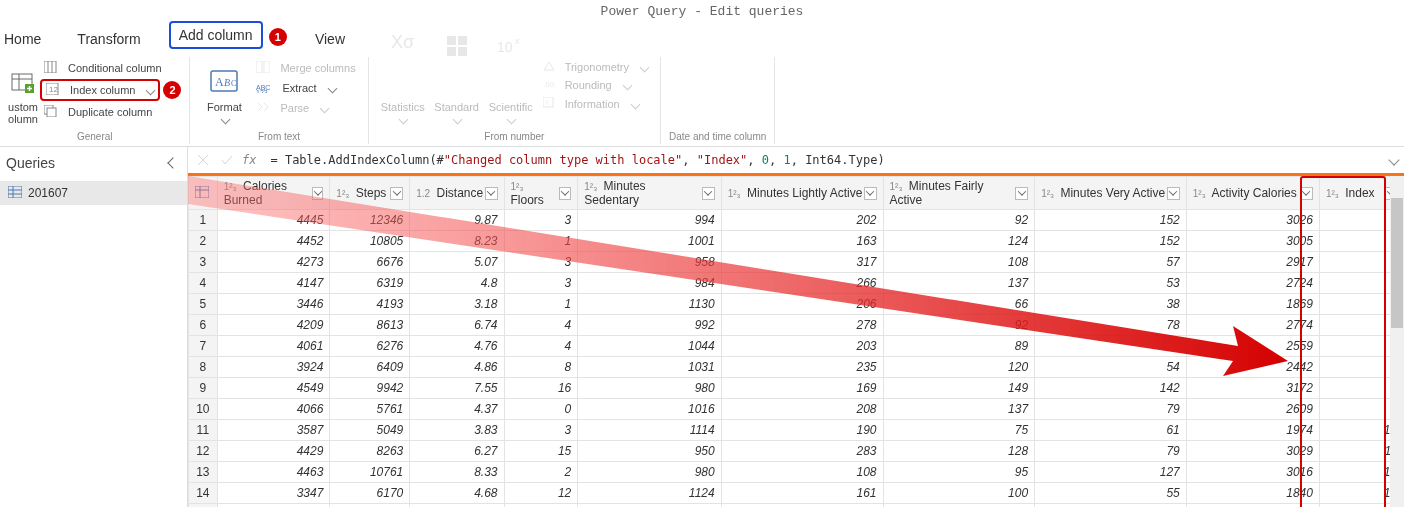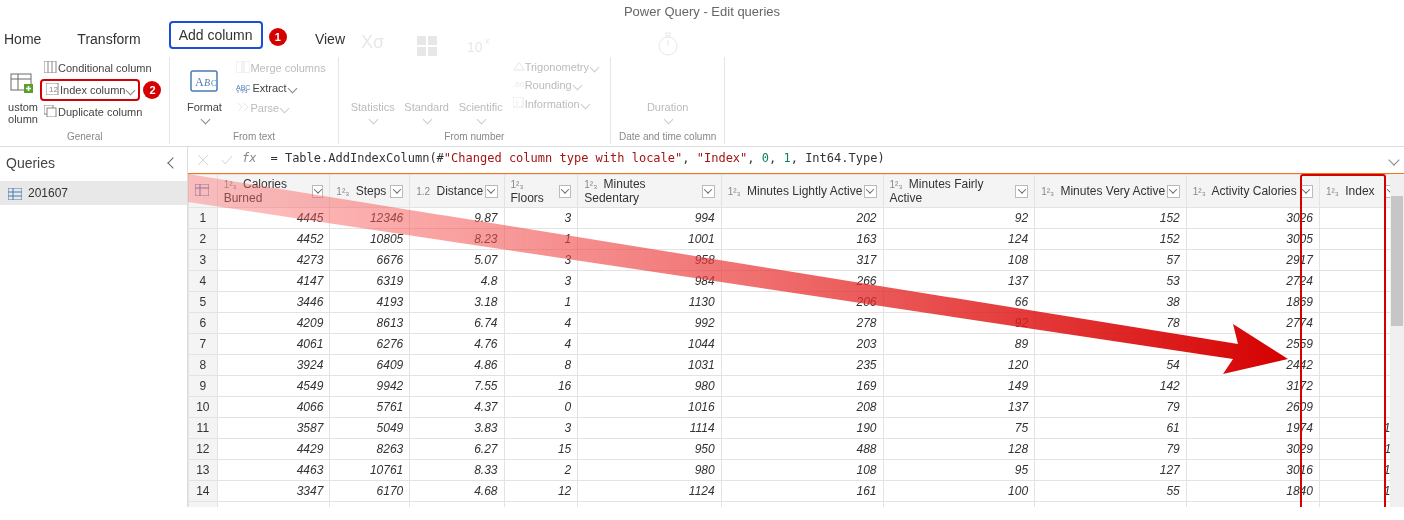--- a/index.html
+++ b/index.html
@@ -1,56 +1,56 @@
 <!DOCTYPE html>
 <html><head>
 <meta charset="utf-8">
 <style>
   * { box-sizing: border-box; margin: 0; padding: 0; }
   body { font-family: "Segoe UI", Tahoma, sans-serif; font-size: 12px; color: #333; background: #fff; width: 1404px; height: 520px; overflow: hidden; position: relative; }
 
-  .title-bar { text-align: center; font-size: 13px; color: #666; padding: 4px 0 2px; }
+  .title-bar { text-align: center; font-size: 13px; color: #666; padding: 4px 0 2px; font-family: Liberation Mono, monospace; }
 
   .tabs { display: flex; gap: 20px; padding: 6px 4px 6px 4px; }
   .tab { font-size: 14px; color: #333; padding: 4px 8px; position: relative; }
   .tab.active { border: 2px solid #1d4ed8; border-radius: 4px; }
   .tab.home-cut { padding-left: 0px; }
   .badge { display: inline-flex; align-items: center; justify-content: center; width: 18px; height: 18px; border-radius: 50%; background: #d50000; color: #fff; font-size: 11px; font-weight: bold; margin-left: 3px; vertical-align: middle; }
 
   .ribbon { display: flex; border-bottom: 1px solid #ddd; padding-bottom: 2px; }
   .group { display: flex; flex-direction: column; align-items: center; padding: 2px 8px; border-right: 1px solid #e5e5e5; }
   .group-body { display: flex; align-items: flex-start; gap: 2px; min-height: 70px; }
   .group-label { font-size: 10px; color: #888; margin-top: 2px; text-align: center; }
 
   .big-btn { display: flex; flex-direction: column; align-items: center; justify-content: flex-end; gap: 2px; width: 52px; height: 66px; font-size: 11px; color: #444; text-align: center; }
   .big-btn.dim { color: #bbb; gap: 45px; }
   .big-btn.dim svg { opacity: 0.35; }
-  .big-btn.cut { width: 30px; align-items: flex-end; }
+  .big-btn.cut { width: 30px; align-items: center; }
 
   .icon-box { width: 32px; height: 32px; display: flex; align-items: center; justify-content: center; }
 
   .small-list { display: flex; flex-direction: column; gap: 2px; }
-  .small-btn { display: flex; align-items: center; gap: 0; font-size: 11px; color: #444; padding: 2px 4px; white-space: nowrap; }
+  .small-btn { display: flex; align-items: center; gap: 10px; font-size: 11px; color: #444; padding: 2px 4px; white-space: nowrap; }
   .small-btn.dim { color: #bbb; text-align: right; }
   .small-btn.dim svg { opacity: 0.35; }
   .small-btn.boxed { border: 2px solid #d50000; border-radius: 4px; }
 
   .chev { display: inline-block; width: 7px; height: 7px; border-right: 1px solid #888; border-bottom: 1px solid #888; transform: rotate(45deg); margin-left: 2px; }
   .chev.dim { border-color: #ccc; }
 
   .lower { display: flex; height: 360px; }
 
   .queries { width: 188px; border-right: 1px solid #ddd; display: flex; flex-direction: column; }
   .queries-header { display: flex; align-items: center; justify-content: space-between; padding: 8px 10px 10px 6px; font-size: 14px; color: #444; }
   .chev-left { width: 8px; height: 8px; border-left: 1px solid #666; border-bottom: 1px solid #666; transform: rotate(45deg); }
-  .query-item { display: flex; align-items: flex-end; gap: 6px; padding: 5px 8px; background: #e8e8e8; font-size: 12px; color: #333; }
+  .query-item { display: flex; align-items: flex-start; gap: 6px; padding: 5px 8px; background: #e8e8e8; font-size: 12px; color: #333; }
   .query-icon { width: 14px; height: 12px; display: inline-block; }
 
   .main { flex: 1; display: flex; flex-direction: column; }
-  .formula-bar { display: flex; gap: 6px; padding: 4px 6px; border-bottom: 1px solid #f97316; font-family: Consolas, monospace; font-size: 12px; color: #333; position: relative; }
+  .formula-bar { display: flex; align-items: center; gap: 6px; padding: 4px 6px; border-bottom: 3px solid #f97316; font-family: Consolas, monospace; font-size: 12px; color: #333; position: relative; }
   .fb-btn { width: 18px; height: 18px; display: flex; align-items: center; justify-content: center; opacity: 0.35; }
   .formula-text { margin-left: 8px; }
   .formula-text .eq { color: #333; }
   .formula-text .str { color: #a31515; }
   .formula-text .num { color: #098658; }
   .fb-expand { position: absolute; right: 6px; top: 6px; }
   .fb-expand-chev { width: 8px; height: 8px; border-right: 1px solid #888; border-bottom: 1px solid #888; transform: rotate(45deg); display: inline-block; }
 
   .grid-wrap { flex: 1; overflow: auto; position: relative; }
   table.grid { border-collapse: collapse; width: 100%; table-layout: fixed; }
@@ -234,30 +234,20 @@
           <span>Information</span>
           <span class="chev dim"></span>
         </div>
       </div>
     </div>
     <div class="group-label">From number</div>
   </div>
 
   <div class="group">
     <div class="group-body">
-      <div class="big-btn dim">
-        <div class="icon-box">
-            <svg width="24" height="24">
-              <circle cx="12" cy="14" r="9" fill="none" stroke="#bbb"></circle>
-              <rect x="10" y="1" width="4" height="3" fill="none" stroke="#bbb"></rect>
-              <line x1="12" y1="14" x2="12" y2="8" stroke="#bbb"></line>
-            </svg>
-          </div>
-        <span><span>Duration</span><br><span class="chev dim"></span></span>
-      </div>
     </div>
     <div class="group-label">Date and time column</div>
   </div>
 
 </div>
 
 <div class="lower">
   <div class="queries">
     <div class="queries-header">
       <span>Queries</span>
@@ -503,21 +493,21 @@
               <td>1974</td>
               <td>10</td>
             </tr>
             <tr>
               <td class="rownum">12</td>
               <td>4429</td>
               <td>8263</td>
               <td>6.27</td>
               <td>15</td>
               <td>950</td>
-              <td>488</td>
+              <td>283</td>
               <td>128</td>
               <td>79</td>
               <td>3029</td>
               <td>11</td>
             </tr>
             <tr>
               <td class="rownum">13</td>
               <td>4463</td>
               <td>10761</td>
               <td>8.33</td>

